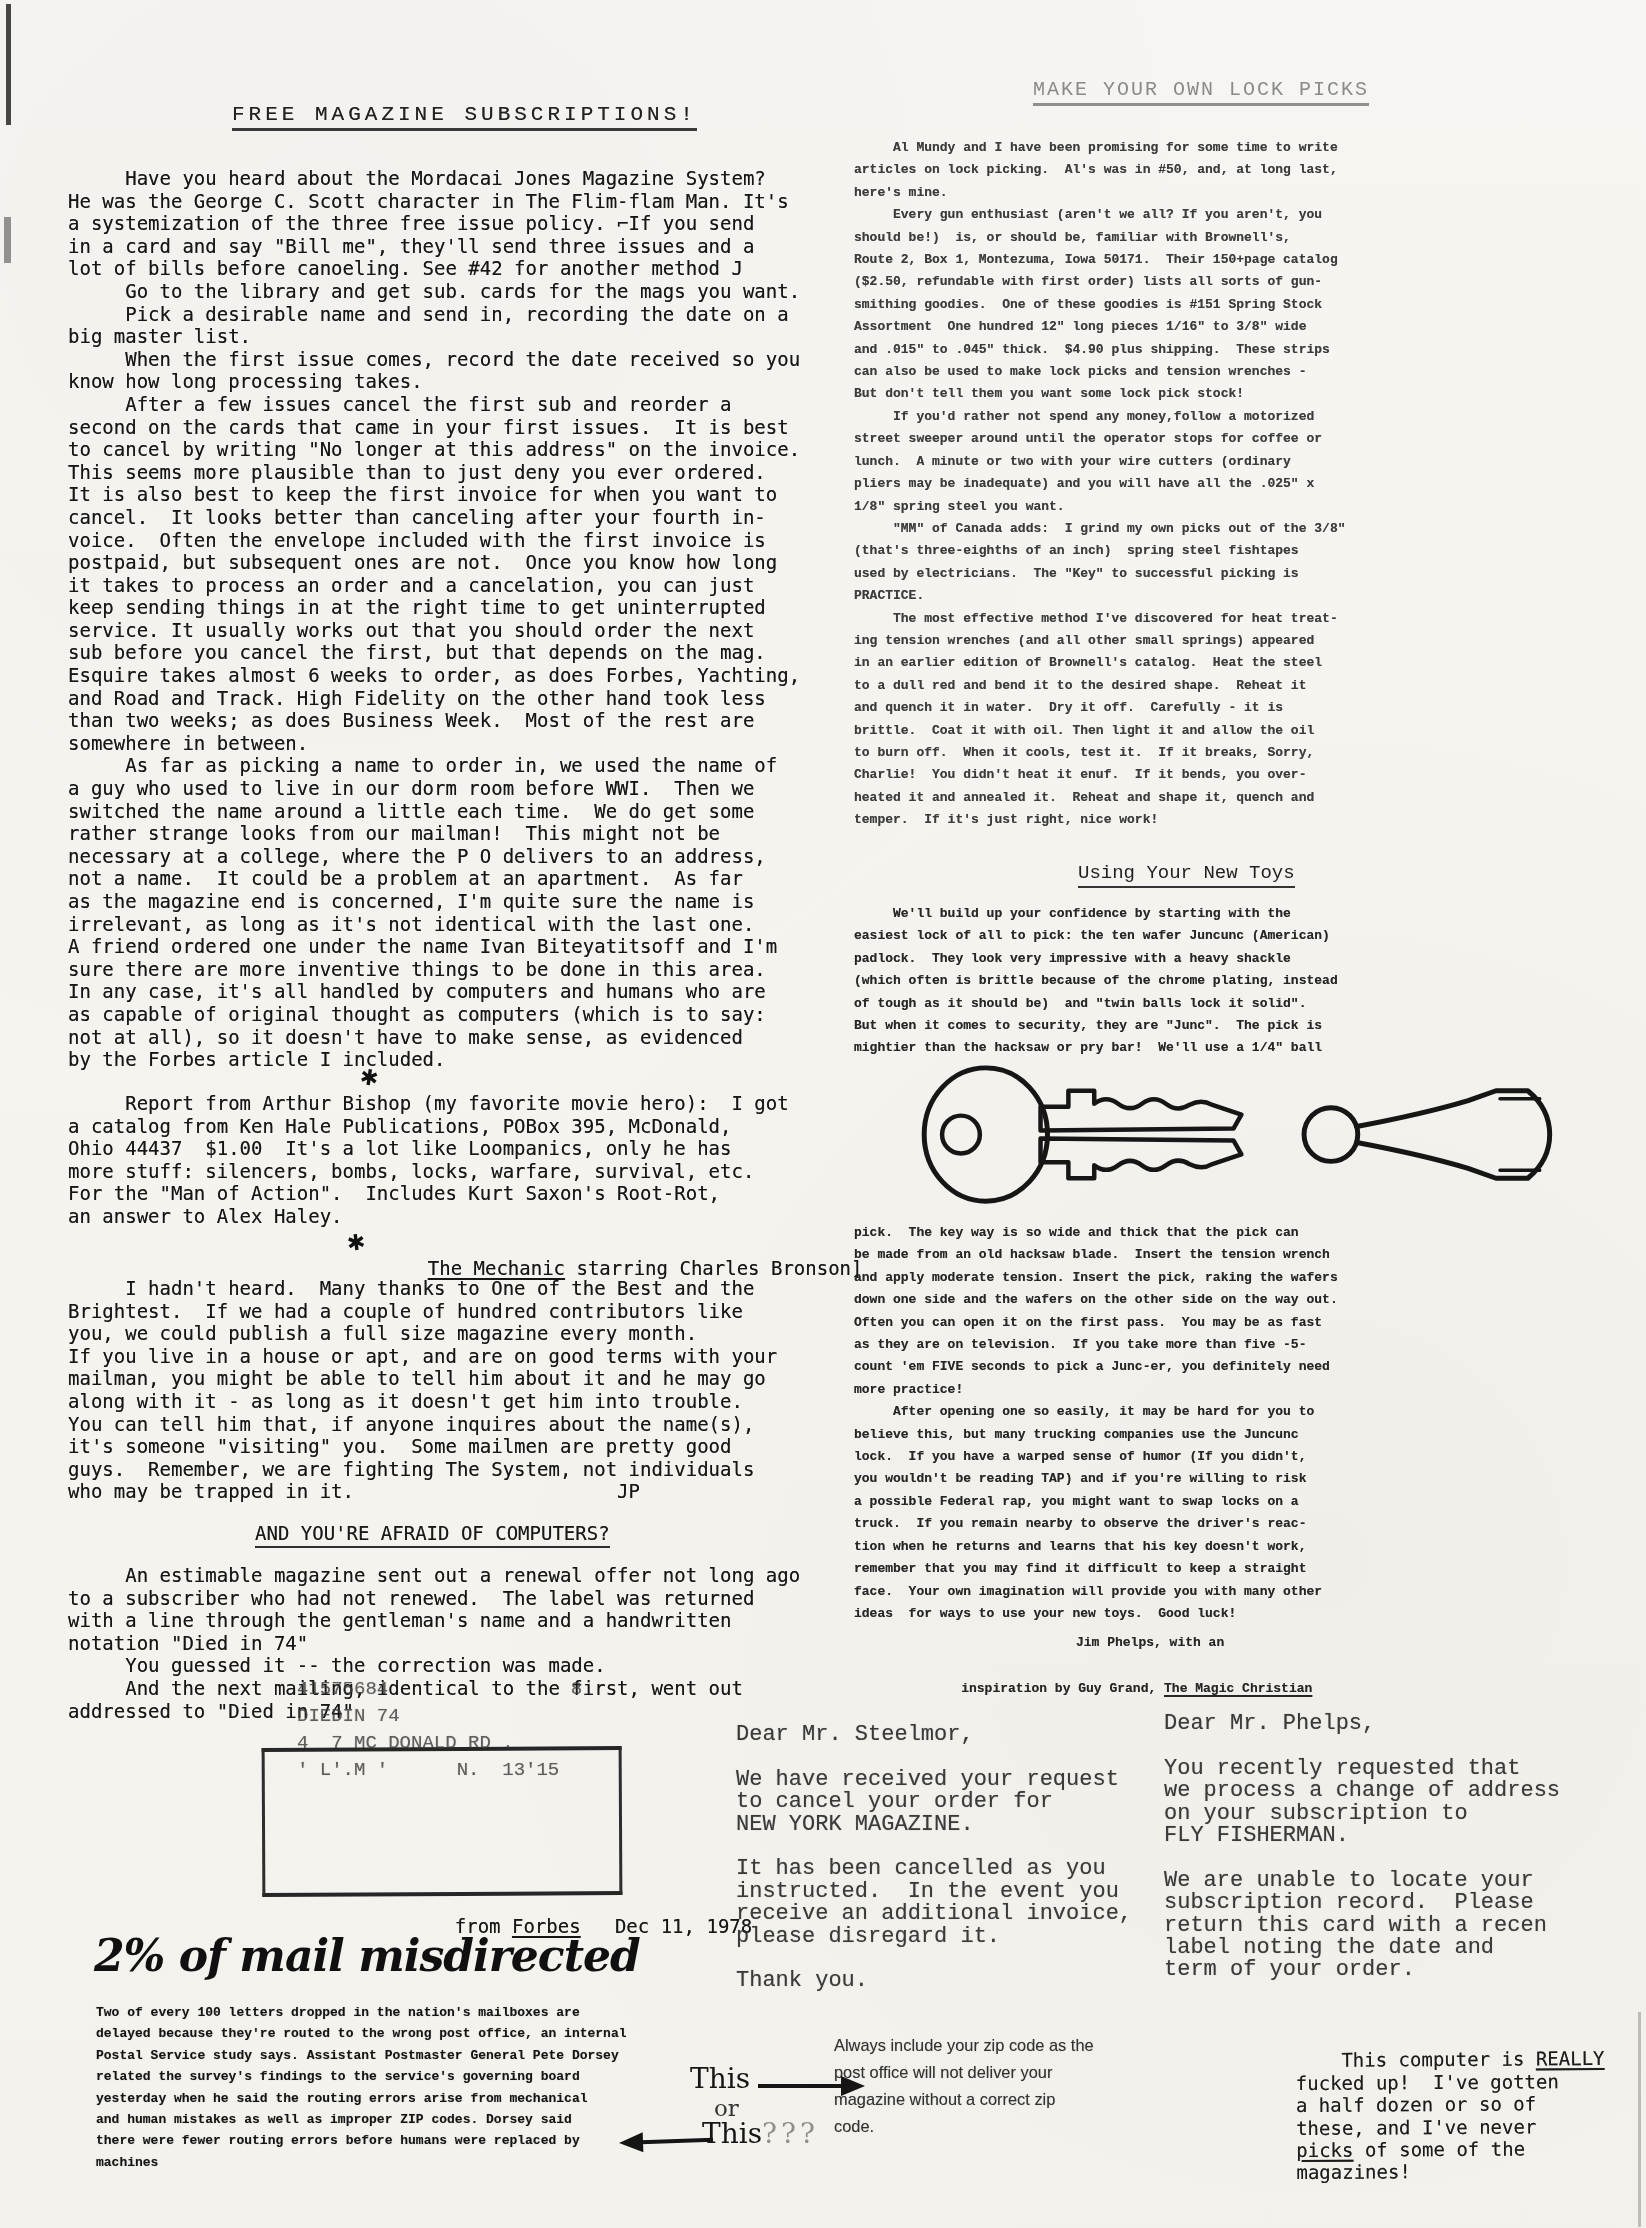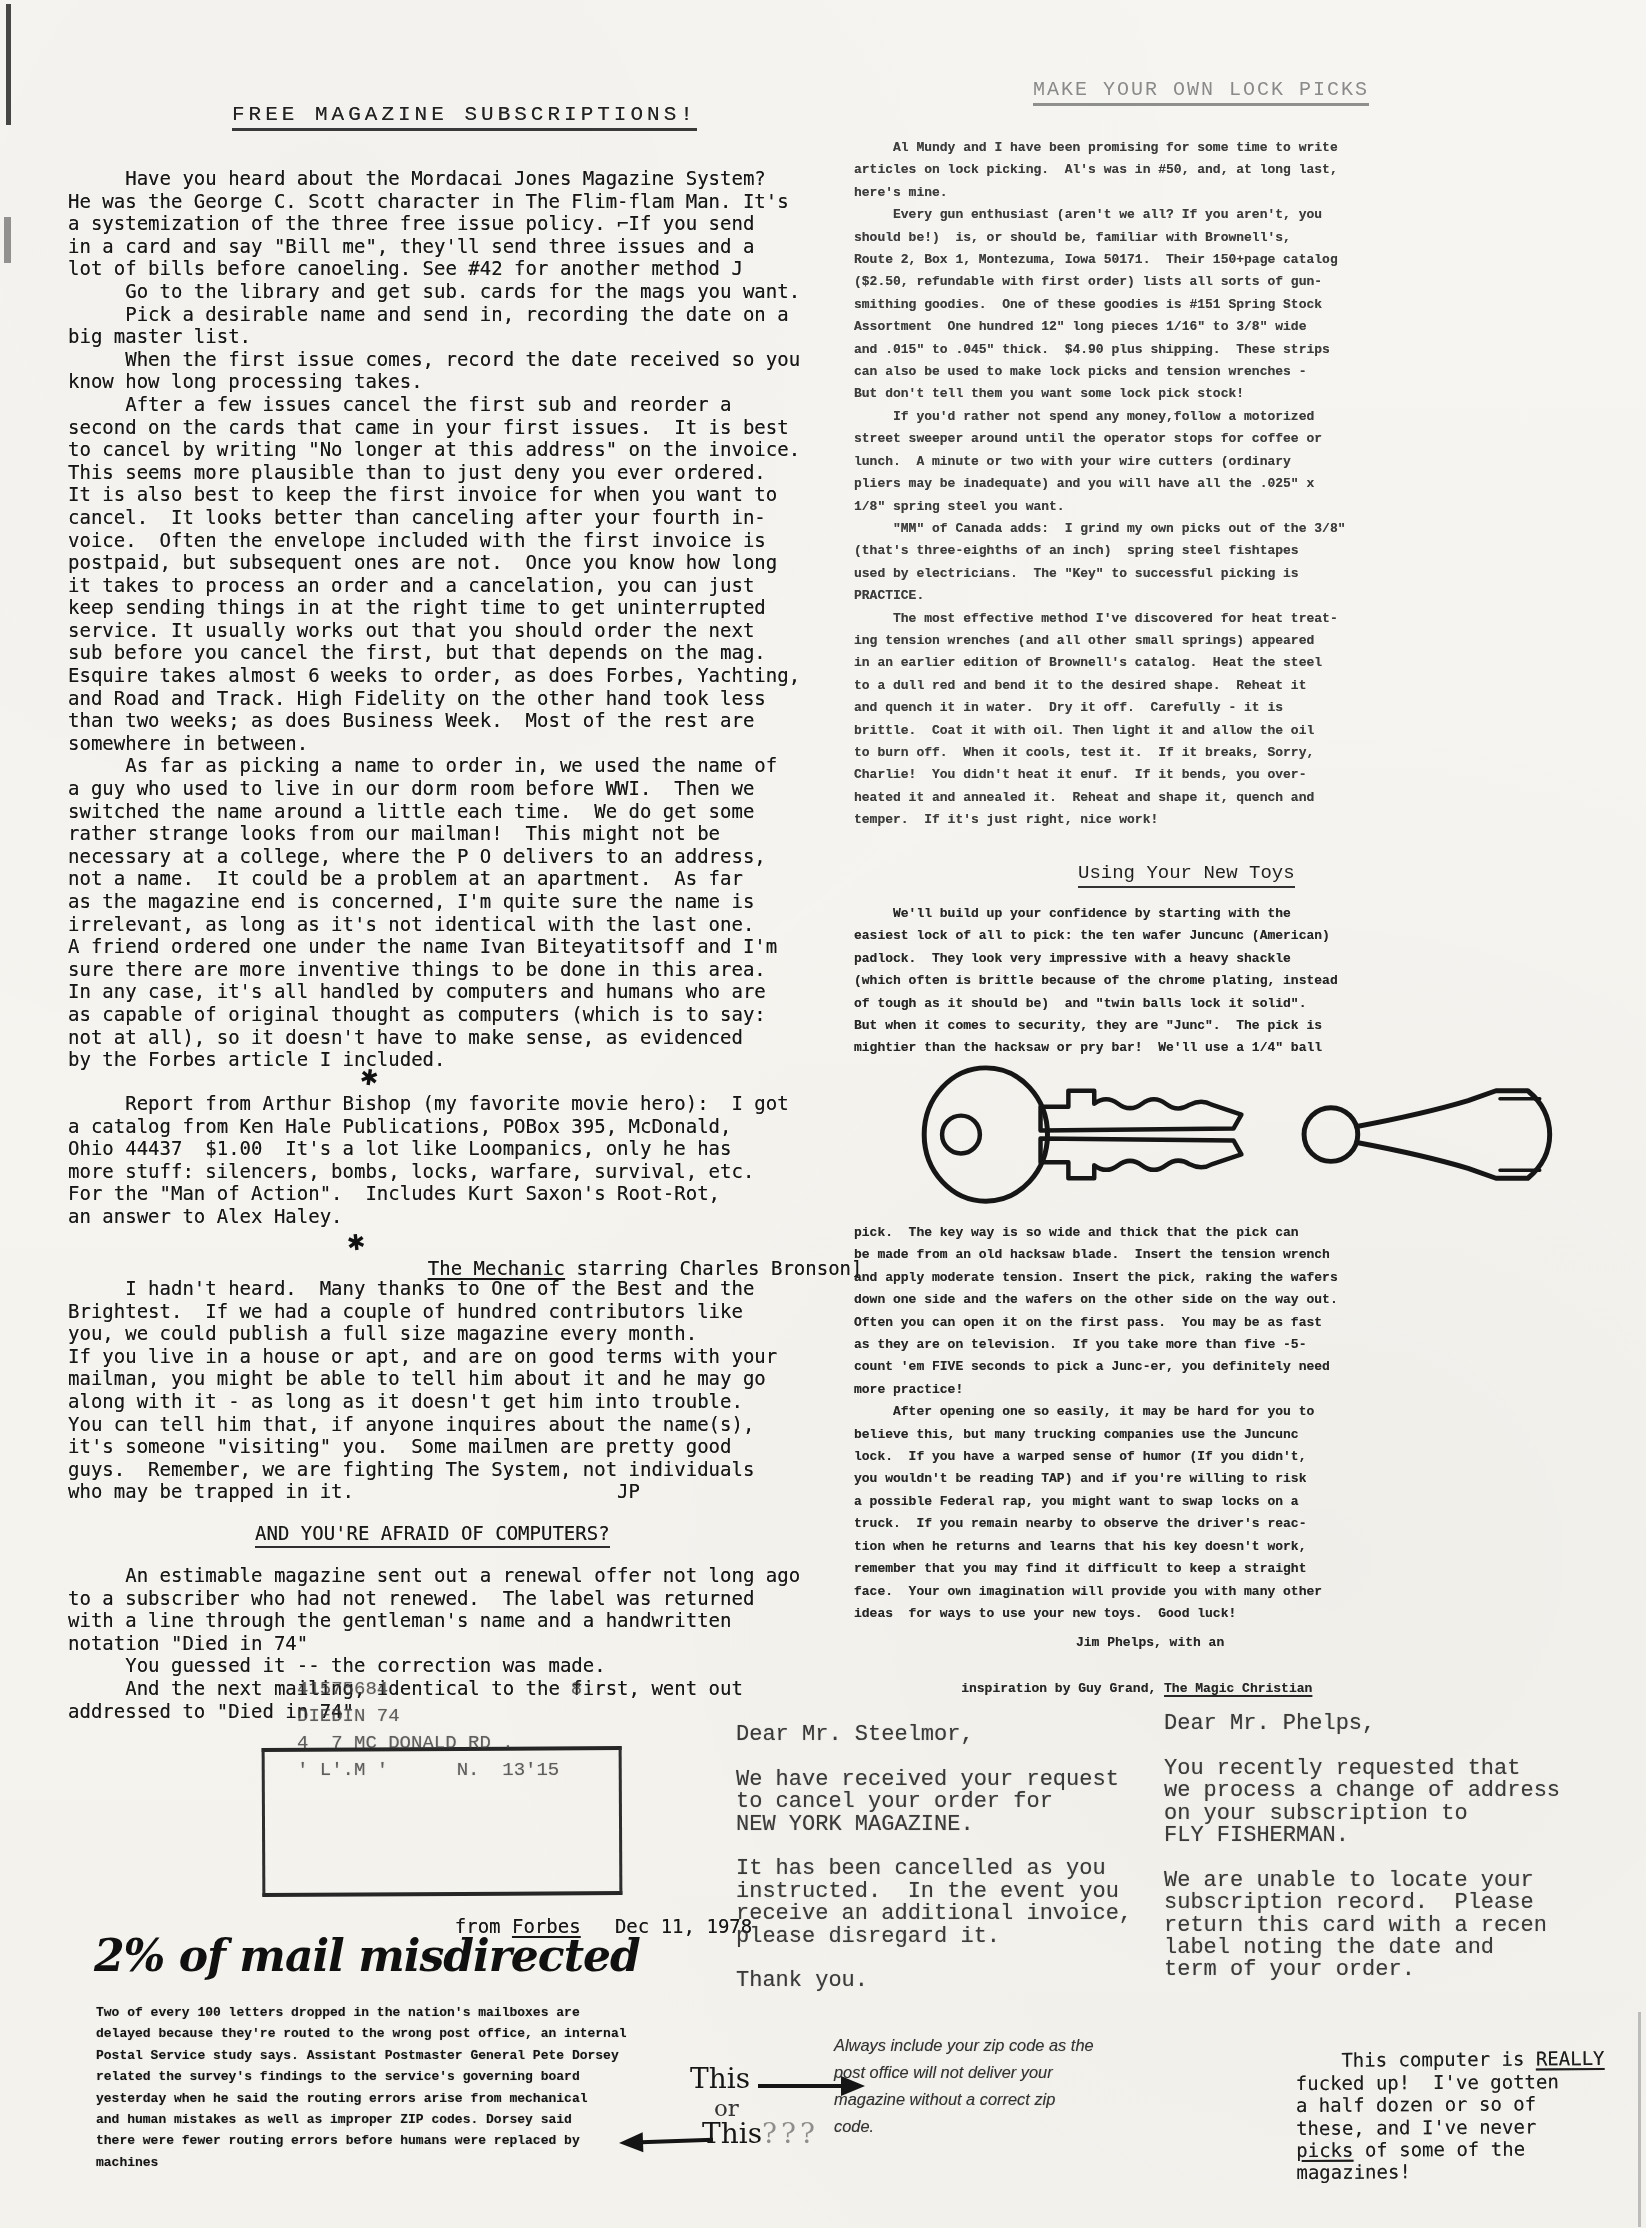--- a/index.html
+++ b/index.html
@@ -254,21 +254,21 @@
 we process a change of address
 on your subscription to
 FLY FISHERMAN.
 
 We are unable to locate your
 subscription record.  Please
 return this card with a recen
 label noting the date and
 term of your order.</div>
 
-  <div class="abs zip-clip pre" style="left:834px;top:2032px;font-style:italic;">Always include your zip code as the
+  <div class="abs zip-clip pre" style="left:834px;top:2032px;">Always include your zip code as the
 post office will not deliver your
 magazine without a correct zip
 code.</div>
 
   <div class="abs hand-serif" style="left:690px;top:2062px;">This</div>
   <div class="arrow-line right" style="left:758px;top:2084px;width:85px;"></div>
   <div class="abs hand-serif" style="left:714px;top:2095px;font-size:23px;color:#333;">or</div>
   <div class="arrow-line left" style="left:641px;top:2139px;width:72px;transform:rotate(-2deg);"></div>
   <div class="abs hand-serif" style="left:702px;top:2117px;">
     <span>This</span><span style="opacity:.45;letter-spacing:4px;">???</span>

